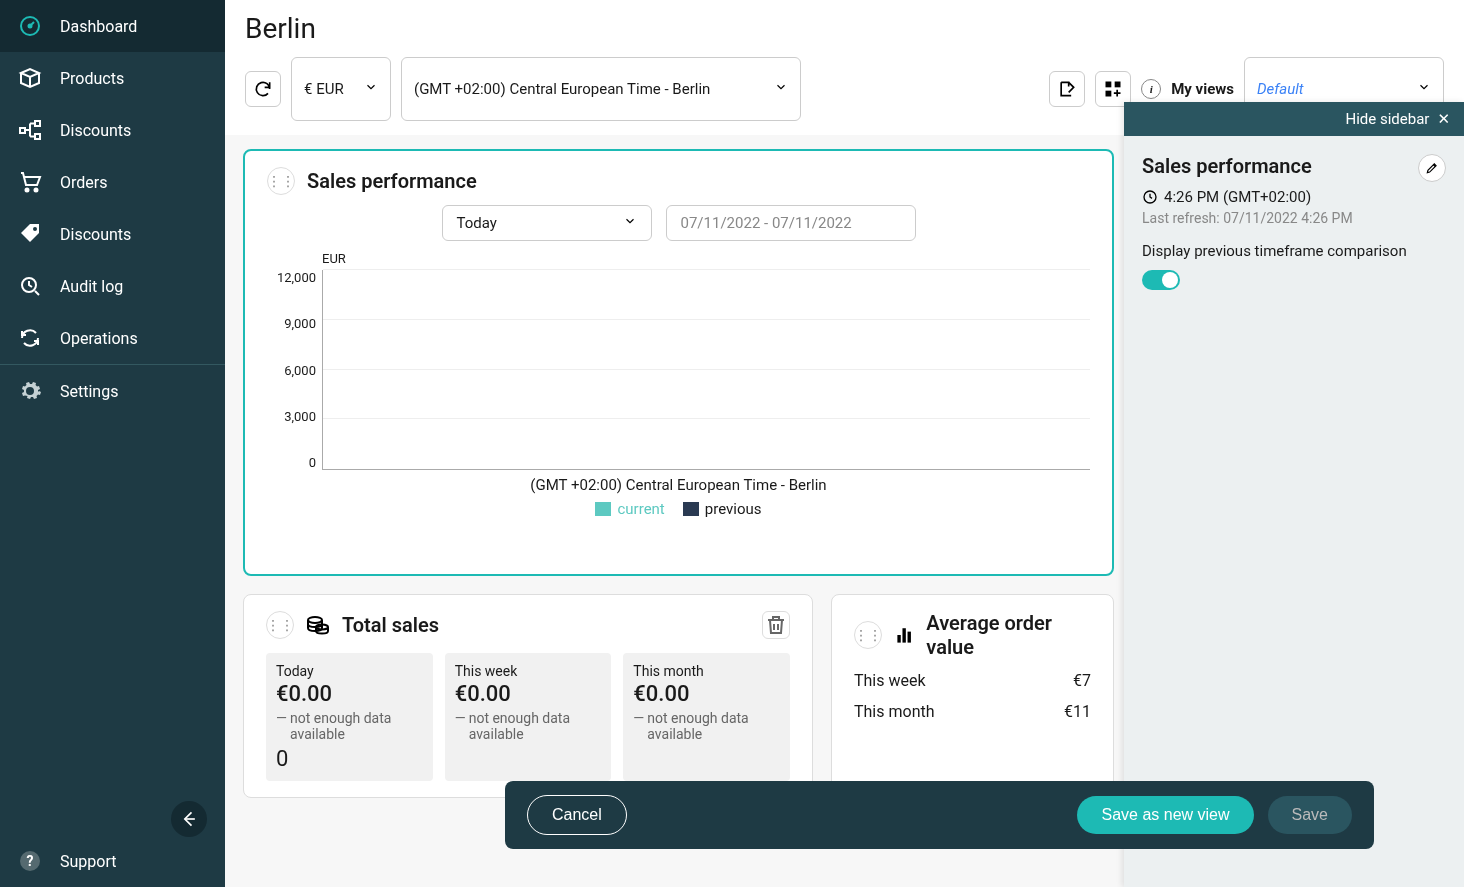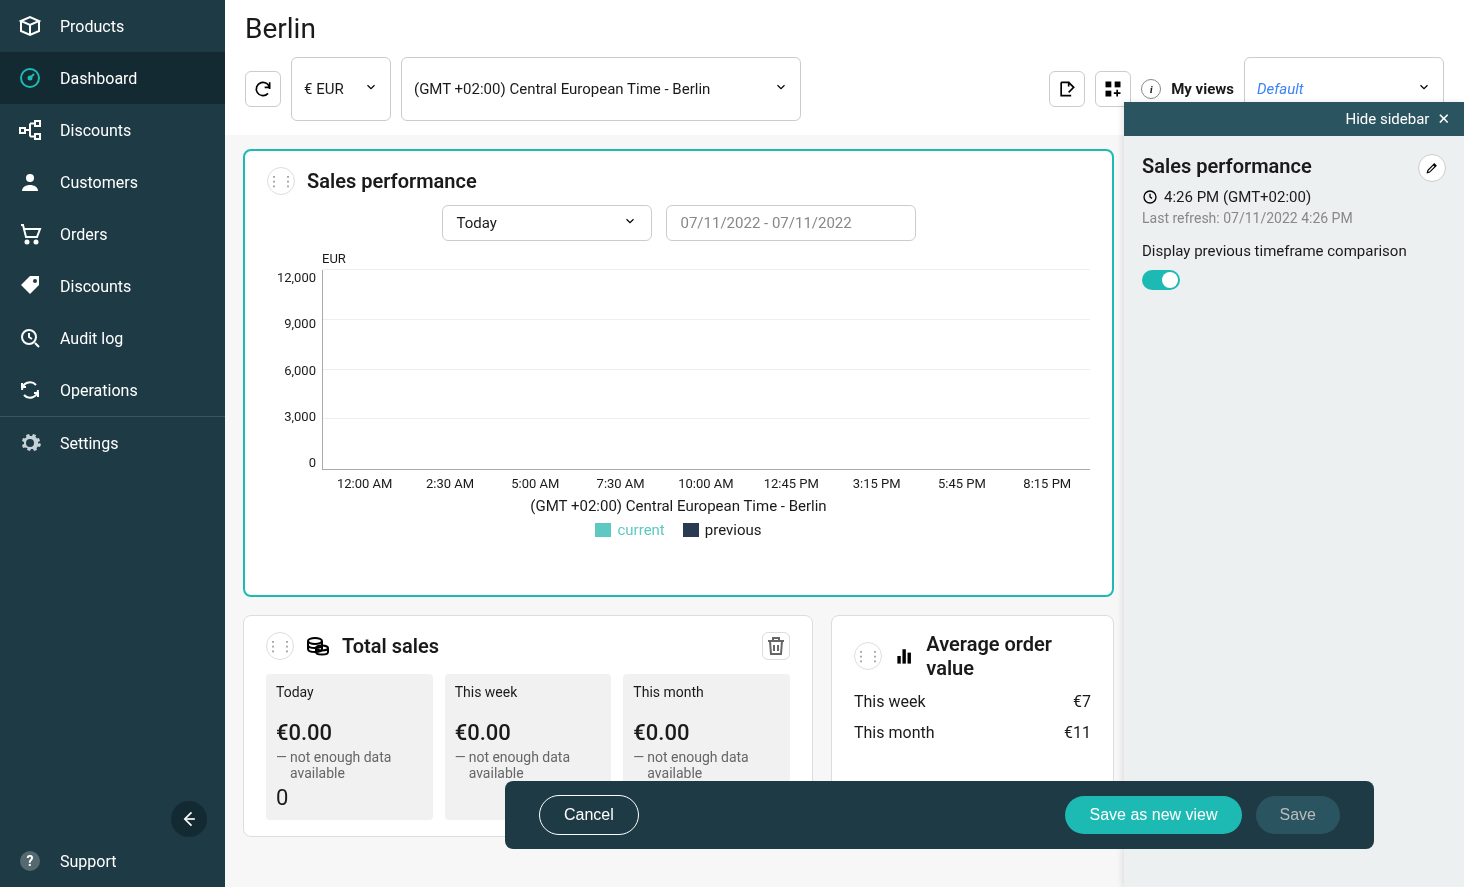--- a/index.html
+++ b/index.html
@@ -60,21 +60,21 @@
 .leg-item { display:flex; align-items:center; gap:6px; }
 .leg-sw { width:16px; height:14px; }
 
 .dash-row { display:flex; gap:18px; }
 .total-sales-card { flex: 0 0 570px; }
 .total-sales-card .card-head svg { width:24px; height:24px; }
 .delete-btn { margin-left:auto; width:28px; height:28px; border:1px solid #ddd; border-radius:6px; display:flex; align-items:center; justify-content:center; cursor:pointer; }
 .total-sales-cols { display:flex; gap:12px; margin-top:14px; }
 .stat-col { flex:1; background:#f1f1f1; border-radius:4px; padding:10px; }
 .stat-label { font-size:14px; }
-.stat-val { font-size:22px; font-weight:500; margin-top:20px; }
+.stat-val { font-size:22px; font-weight:500; margin-top:2px; }
 .stat-note { font-size:14px; color:#666; margin-top:4px; padding-left:14px; position:relative; }
 .stat-note::before { content:"—"; position:absolute; left:0; }
 .stat-zero { font-size:22px; margin-top:4px; }
 
 .avg-card { flex:1; min-width:0; }
 .avg-row { display:flex; justify-content:space-between; font-size:16px; margin-top:12px; }
 
 .right-panel { position:absolute; top:102px; right:0; bottom:0; width:340px; background:#ecf0f1; box-shadow:-2px 0 6px rgba(0,0,0,.1); display:flex; flex-direction:column; }
 .rp-hide { background:#2a5560; color:#fff; padding:8px 14px; text-align:right; font-size:15px; display:flex; justify-content:flex-end; align-items:center; gap:8px; cursor:pointer; }
 .rp-tabs { display:flex; background:#2a5560; }
@@ -83,63 +83,56 @@
 .rp-body { padding:18px; }
 .rp-title-row { display:flex; align-items:flex-start; gap:8px; }
 .rp-title { font-size:20px; font-weight:600; }
 .rp-edit { margin-left:auto; width:28px; height:28px; border:1px solid #ccc; background:#fff; border-radius:50%; display:flex; align-items:center; justify-content:center; cursor:pointer; }
 .rp-time-row { display:flex; align-items:center; gap:6px; font-size:15px; margin-top:6px; }
 .rp-refresh { color:#888; font-size:14px; margin-top:4px; }
 .rp-opt { margin-top:16px; font-size:15px; }
 .toggle { margin-top:10px; width:38px; height:20px; background:#1dbab4; border-radius:20px; position:relative; cursor:pointer; }
 .toggle::after { content:""; position:absolute; right:2px; top:2px; width:16px; height:16px; background:#fff; border-radius:50%; }
 
-.footer-bar { position:absolute; left:280px; right:90px; bottom:38px; background:#1e3a44; border-radius:8px; padding:14px 34px; display:flex; align-items:center; gap:14px; }
+.footer-bar { position:absolute; left:280px; right:90px; bottom:38px; background:#1e3a44; border-radius:8px; padding:14px 22px; display:flex; align-items:center; gap:14px; }
 .btn { padding:10px 24px; border-radius:24px; font-size:16px; cursor:pointer; border:none; }
 .btn-cancel { background:transparent; color:#fff; border:1px solid #fff; }
 .btn-save-new { margin-left:auto; background:#1dbab4; color:#fff; }
 .btn-save { background:#2a5560; color:#bbb; }
 
 .chev { display:inline-block; }
 .chev svg { width:14px; height:14px; }
 </style>
 </head>
 <body>
 
 <div class="app">
   <nav class="sidebar">
-    <div class="sidebar-item">
-      <svg viewBox="0 0 24 24" fill="none" stroke="#fff" stroke-width="2">
-          <path d="M3 7l9-4 9 4-9 4-9-4z M3 7v10l9 4 9-4V7 M12 11v10"></path>
-        </svg>
-      <span>Products</span>
-    </div>
     <div class="sidebar-item active">
       <svg viewBox="0 0 24 24" fill="none" stroke="#1dbab4" stroke-width="2">
           <circle cx="12" cy="12" r="9"></circle>
           <path d="M12 12 L16 8"></path>
           <circle cx="12" cy="12" r="1.5" fill="#1dbab4"></circle>
         </svg>
       <span>Dashboard</span>
+    </div>
+    <div class="sidebar-item">
+      <svg viewBox="0 0 24 24" fill="none" stroke="#fff" stroke-width="2">
+          <path d="M3 7l9-4 9 4-9 4-9-4z M3 7v10l9 4 9-4V7 M12 11v10"></path>
+        </svg>
+      <span>Products</span>
     </div>
     <div class="sidebar-item">
       <svg viewBox="0 0 24 24" fill="none" stroke="#fff" stroke-width="2">
           <rect x="2" y="10" width="5" height="5"></rect>
           <rect x="17" y="3" width="5" height="5"></rect>
           <rect x="17" y="16" width="5" height="5"></rect>
           <path d="M7 12h5 M12 5.5h5 M12 18.5h5 M12 5.5v13"></path>
         </svg>
       <span>Discounts</span>
-    </div>
-    <div class="sidebar-item">
-      <svg viewBox="0 0 24 24" fill="#fff">
-          <circle cx="12" cy="8" r="4"></circle>
-          <path d="M4 21c0-4 4-6 8-6s8 2 8 6z"></path>
-        </svg>
-      <span>Customers</span>
     </div>
     <div class="sidebar-item">
       <svg viewBox="0 0 24 24" fill="none" stroke="#fff" stroke-width="2">
           <path d="M3 3h2l3 12h11l3-8H6"></path>
           <circle cx="9" cy="20" r="1.5" fill="#fff"></circle>
           <circle cx="18" cy="20" r="1.5" fill="#fff"></circle>
         </svg>
       <span>Orders</span>
     </div>
     <div class="sidebar-item">
@@ -575,31 +568,20 @@
                     <div class="bar cur" style="height: 0%;"></div>
                     <div class="bar prev" style="height: 41.6667%;"></div>
                   </div>
                   <div class="bar-group">
                     <div class="bar cur" style="height: 0%;"></div>
                     <div class="bar prev" style="height: 43.3333%;"></div>
                   </div>
                 </div>
             </div>
           </div>
-          <div class="x-axis" id="x-axis">
-              <div class="x-tick">12:00 AM</div>
-              <div class="x-tick">2:30 AM</div>
-              <div class="x-tick">5:00 AM</div>
-              <div class="x-tick">7:30 AM</div>
-              <div class="x-tick">10:00 AM</div>
-              <div class="x-tick">12:45 PM</div>
-              <div class="x-tick">3:15 PM</div>
-              <div class="x-tick">5:45 PM</div>
-              <div class="x-tick">8:15 PM</div>
-            </div>
           <div class="chart-tz">(GMT +02:00) Central European Time - Berlin</div>
           <div class="chart-legend">
             <div class="leg-item">
                 <span class="leg-sw" style="background:#5dc9c1"></span>
                 <span style="color:#5dc9c1">current</span>
               </div>
             <div class="leg-item">
                 <span class="leg-sw" style="background:#2a3a52"></span>
                 <span>previous</span>
               </div>

